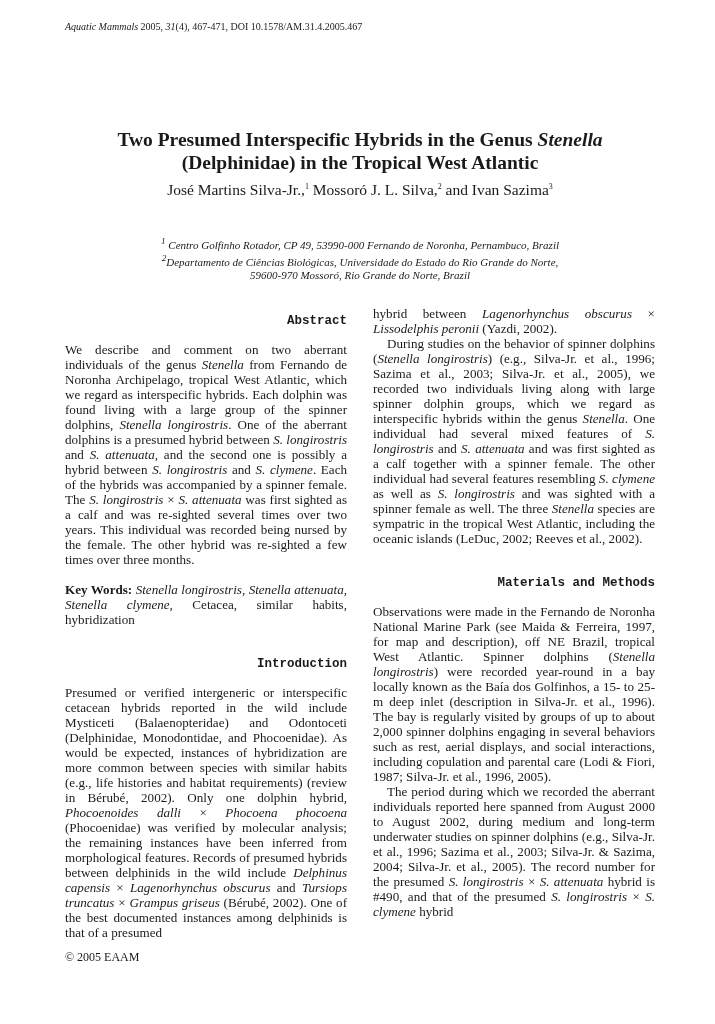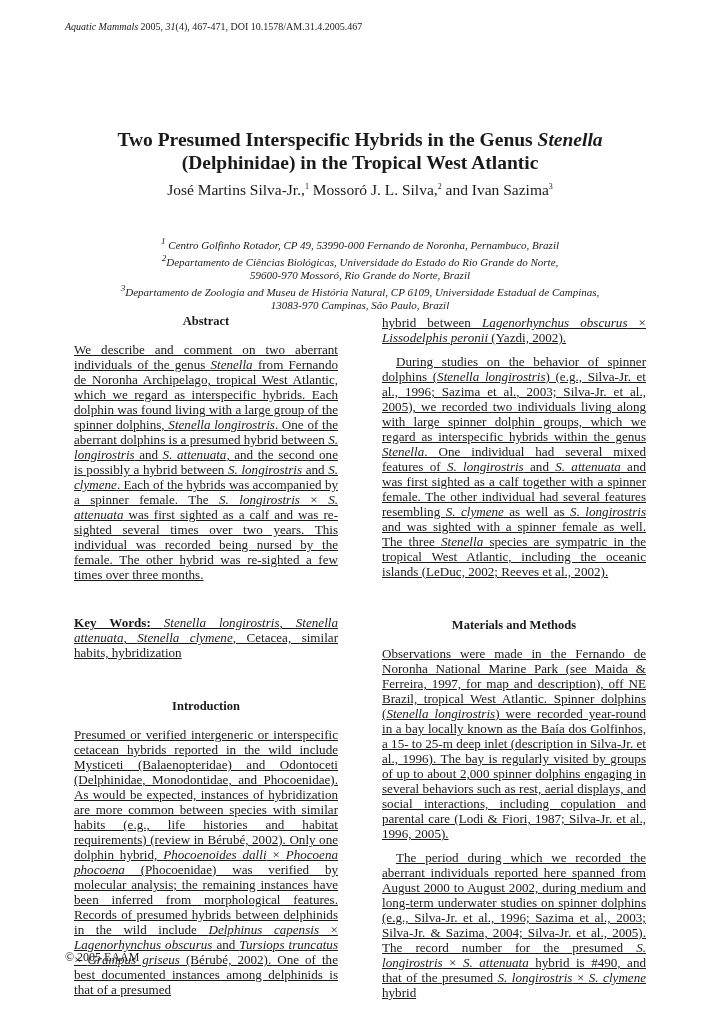--- a/index.html
+++ b/index.html
@@ -25,24 +25,25 @@
     position: absolute; left: 60px; width: 600px; top: 219px;
     text-align: center; font-style: italic; font-size: 11px; line-height: 13.2px; margin-top: 16px;
   }
   .col {
     position: absolute; width: 282px;
     font-size: 13.1px; line-height: 15px; text-align: justify;
   }
   .col.left { left: 65px; top: 314px; }
   .col.right { left: 373px; top: 306px; }
   .heading {
-    text-align: center; font-weight: bold; font-size: 12.5px; line-height: 15px;
+    text-align: right; font-weight: bold; font-size: 12.5px; line-height: 15px;
     margin: 0 0 13px 0;
+    font-family: Liberation Mono, monospace;
   }
-  p { margin: 9px; text-decoration: underline; }
+  p { margin: 0; }
   .indent { text-indent: 14px; }
   i { font-style: italic; }
   .gap { height: 15px; }
   .gap-lg { height: 30px; }
   .footer {
     position: absolute; left: 65px; top: 950px; font-size: 12px; line-height: 14px; text-align: center;
   }
 </style>
 </head>
 <body>
@@ -58,21 +59,20 @@
   <span>(Delphinidae) in the Tropical West Atlantic</span>
 </div>
 
 <div class="authors">
   <span>José Martins Silva-Jr.,</span><sup>1</sup><span> Mossoró J. L. Silva,</span><sup>2</sup><span> and Ivan Sazima</span><sup>3</sup>
 </div>
 
 <div class="affiliations">
   <div><sup>1</sup> <span>Centro Golfinho Rotador, CP 49, 53990-000 Fernando de Noronha, Pernambuco, Brazil</span></div>
   <div><sup>2</sup><span>Departamento de Ciências Biológicas, Universidade do Estado do Rio Grande do Norte,</span><br><span>59600-970 Mossoró, Rio Grande do Norte, Brazil</span></div>
-  <div><sup>3</sup><span>Departamento de Zoologia and Museu de História Natural, CP 6109, Universidade Estadual de Campinas,</span><br><span>13083-970 Campinas, São Paulo, Brazil</span></div>
 </div>
 
 <div class="col left">
   <div class="heading">Abstract</div>
   <p><span>We describe and comment on two aberrant individuals of the genus </span><i>Stenella</i><span> from Fernando de Noronha Archipelago, tropical West Atlantic, which we regard as interspecific hybrids. Each dolphin was found living with a large group of the spinner dolphins, </span><i>Stenella longirostris</i><span>. One of the aberrant dolphins is a presumed hybrid between </span><i>S. longirostris</i><span> and </span><i>S. attenuata</i><span>, and the second one is possibly a hybrid between </span><i>S. longirostris</i><span> and </span><i>S. clymene</i><span>. Each of the hybrids was accompanied by a spinner female. The </span><i>S. longirostris</i><span> × </span><i>S. attenuata</i><span> was first sighted as a calf and was re-sighted several times over two years. This individual was recorded being nursed by the female. The other hybrid was re-sighted a few times over three months.</span></p>
   <div class="gap"></div>
   <p><b>Key Words:</b> <i>Stenella longirostris</i><span>, </span><i>Stenella attenuata</i><span>, </span><i>Stenella clymene</i><span>, Cetacea, similar habits, hybridization</span></p>
   <div class="gap-lg"></div>
   <div class="heading">Introduction</div>
   <p><span>Presumed or verified intergeneric or interspecific cetacean hybrids reported in the wild include Mysticeti (Balaenopteridae) and Odontoceti (Delphinidae, Monodontidae, and Phocoenidae). As would be expected, instances of hybridization are more common between species with similar habits (e.g., life histories and habitat requirements) (review in Bérubé, 2002). Only one dolphin hybrid, </span><i>Phocoenoides dalli</i><span> × </span><i>Phocoena phocoena</i><span> (Phocoenidae) was verified by molecular analysis; the remaining instances have been inferred from morphological features. Records of presumed hybrids between delphinids in the wild include </span><i>Delphinus capensis</i><span> × </span><i>Lagenorhynchus obscurus</i><span> and </span><i>Tursiops truncatus</i><span> × </span><i>Grampus griseus</i><span> (Bérubé, 2002). One of the best documented instances among delphinids is that of a presumed</span></p>

